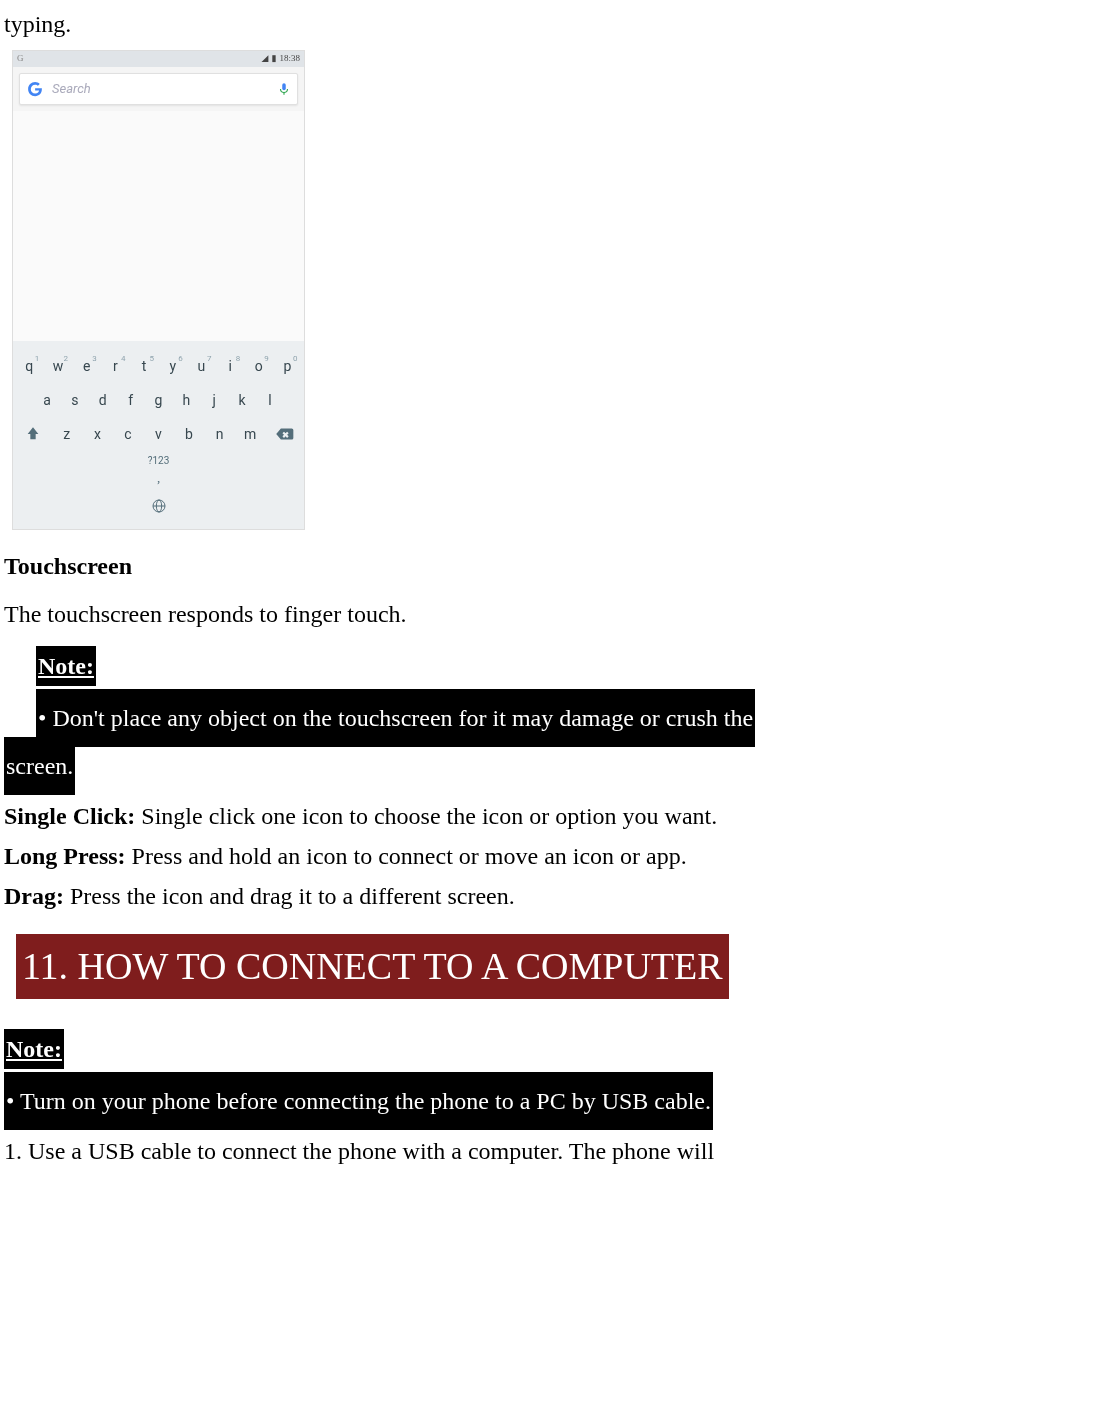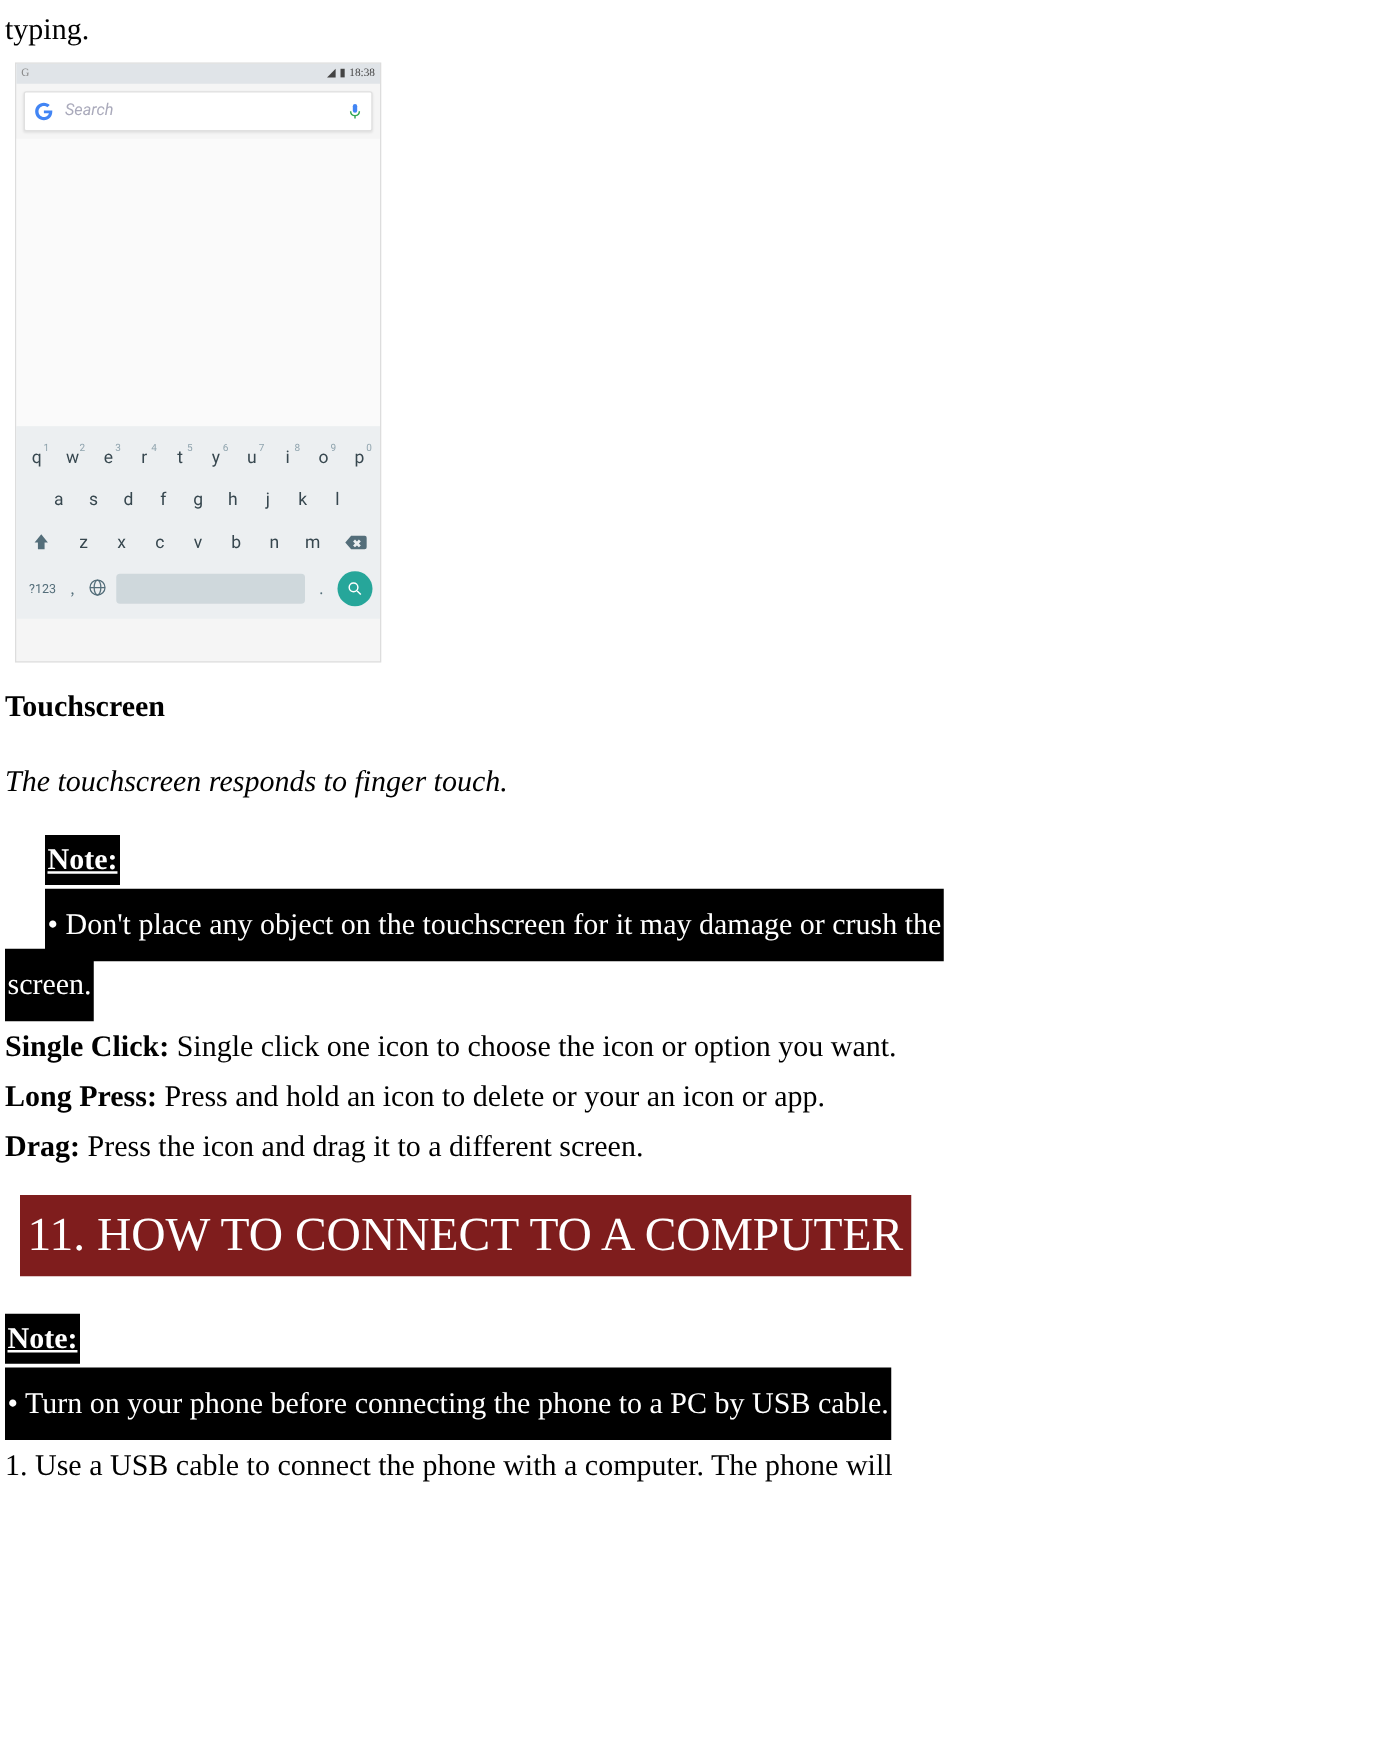--- a/index.html
+++ b/index.html
@@ -85,21 +85,21 @@
       font-size: 8px;
       color: #90a4ae;
     }
     .key-row.indent { padding: 0 18px; }
     .shift-key, .backspace-key {
       width: 30px;
       display: flex;
       align-items: center;
       justify-content: center;
     }
-    .bottom-row { display: flex; align-items: center; padding: 0 4px; margin-top: 4px; }
+    .bottom-row { display: flex; align-items: center; padding: 0 4px; margin-top: 4px; flex-direction: column; }
     .sym-key {
       font-size: 10px;
       color: #546e7a;
       width: 30px;
       text-align: center;
       font-family: Roboto, Arial, sans-serif;
     }
     .comma-key, .period-key {
       width: 18px;
       text-align: center;
@@ -122,21 +122,21 @@
       display: flex;
       align-items: center;
       justify-content: center;
       margin-left: 4px;
     }
     .bold { font-weight: bold; }
     .section-heading {
       font-weight: bold;
       margin: 18px 0 10px 0;
     }
-    .para { margin: 24px 0; font-style: italic; }
+    .para { margin: 12px 0; }
     .note-block {
       margin: 14px 0;
     }
     .note-label {
       display: inline-block;
       background: #000;
       color: #fff;
       font-weight: bold;
       text-decoration: underline;
       padding: 2px 2px;
@@ -290,21 +290,21 @@
   <div class="note-text-wrap">
     <div class="note-line1"><span class="note-text">• Don't place any object on the touchscreen for it may damage or crush the</span></div>
     <div style="margin-top:12px;"><span class="note-text">screen.</span></div>
   </div>
 </div>
 
 <div class="definition">
   <span class="bold">Single Click:</span><span> Single click one icon to choose the icon or option you want.</span>
 </div>
 <div class="definition">
-  <span class="bold">Long Press:</span><span> Press and hold an icon to delete or your an icon or app.</span>
+  <span class="bold">Long Press:</span><span> Press and hold an icon to connect or move an icon or app.</span>
 </div>
 <div class="definition">
   <span class="bold">Drag:</span><span> Press the icon and drag it to a different screen.</span>
 </div>
 
 <div><span class="chapter-heading">11. HOW TO CONNECT TO A COMPUTER</span></div>
 
 <div class="note-block">
   <span class="note-label no-indent">Note:</span>
   <div class="note-text-wrap">

